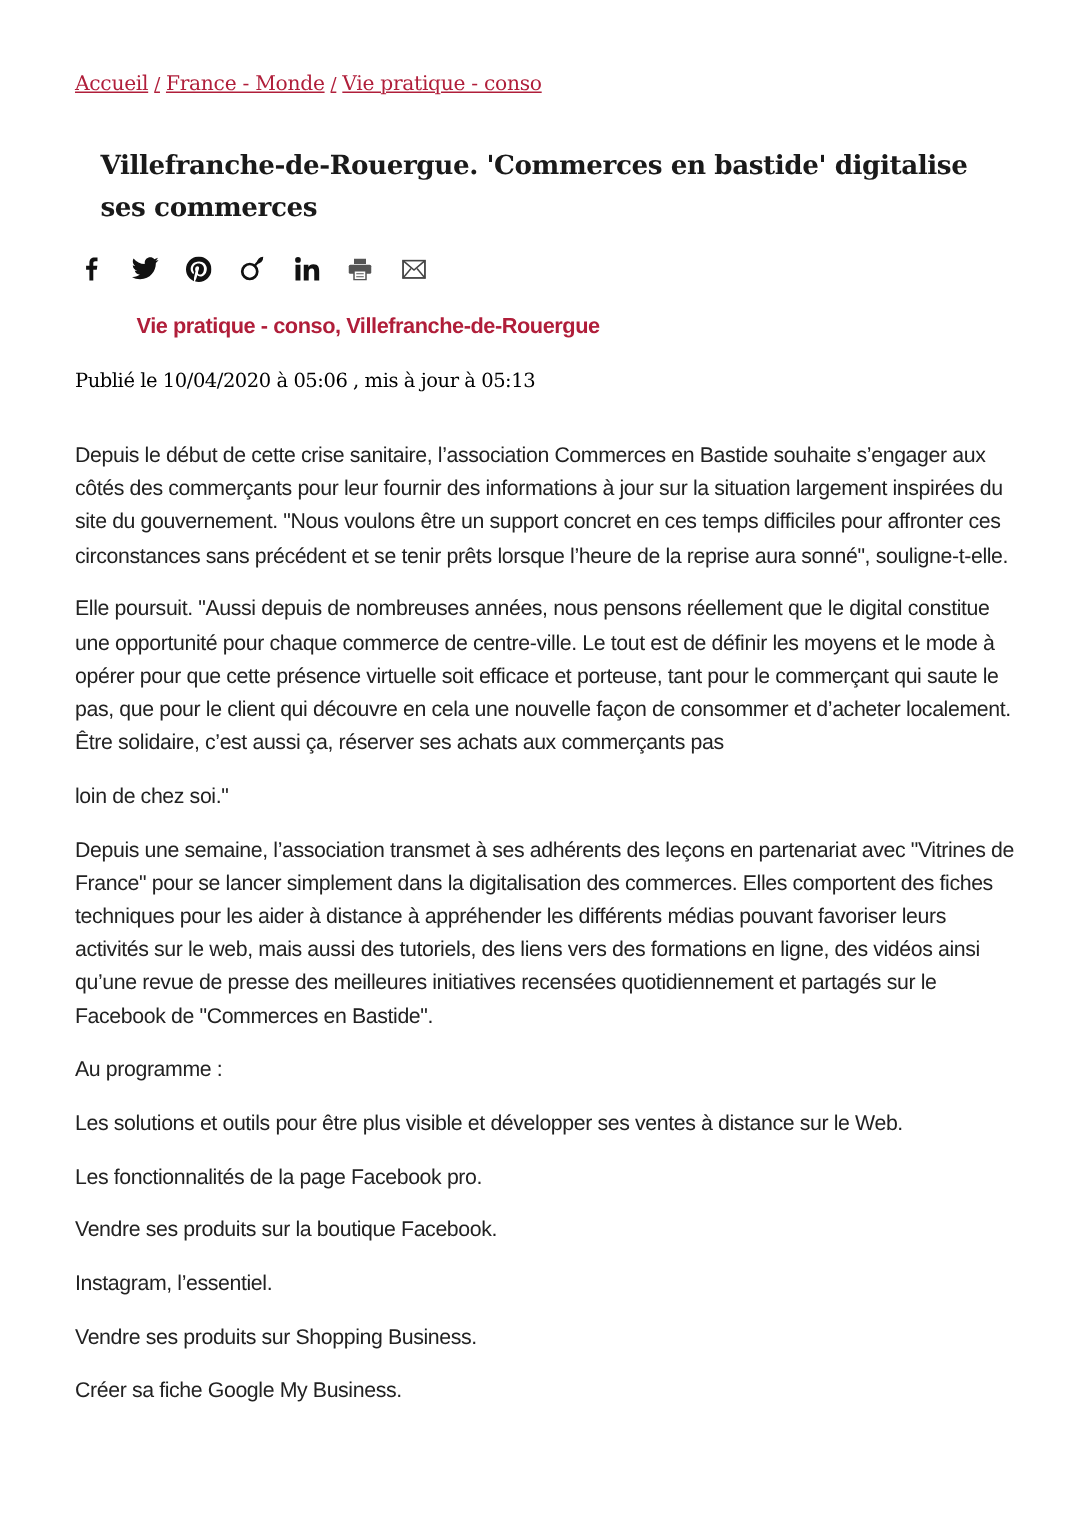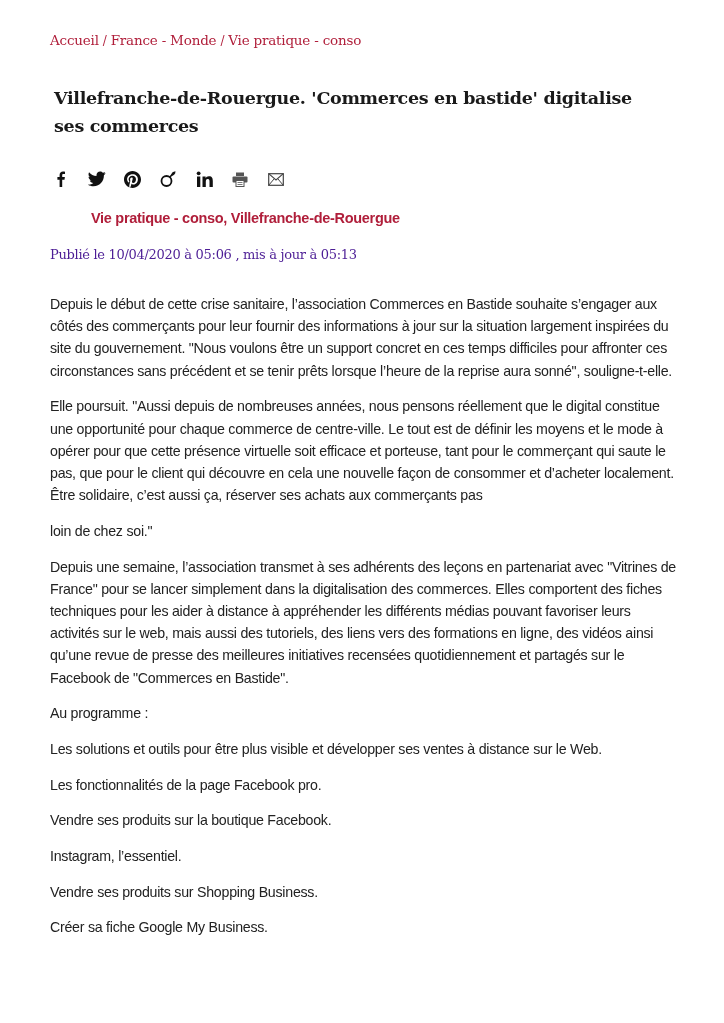--- a/index.html
+++ b/index.html
@@ -1,44 +1,44 @@
 <!DOCTYPE html>
 <html><head>
 <meta charset="utf-8">
 <style>
   html, body { margin: 0; padding: 0; background: #ffffff; }
   body { width: 724px; height: 1023px; overflow: hidden; position: relative; }
   .page { position: absolute; left: 50px; top: 0; width: 630px; }
   .breadcrumb {
-    position: absolute; top: 32px; left: 0;
+    position: absolute; top: 48px; left: 0;
     font-family: "DejaVu Serif", serif; font-size: 13.5px; color: #b01e3a;
-    white-space: nowrap; letter-spacing: -0.2px;
+    white-space: nowrap; letter-spacing: -0.2px; text-decoration: underline;
   }
   .breadcrumb a { color: #b01e3a; text-decoration: none; }
   .breadcrumb .sep { color: #b01e3a; margin: 0 4px; font-size: 12px; }
   .title {
-    position: absolute; top: 80px; left: 0; width: 600px; margin: 4px;
+    position: absolute; top: 80px; left: 0; width: 600px; margin: 17px;
     font-family: "DejaVu Serif", serif; font-weight: bold; font-size: 17.5px;
     line-height: 28px; color: #1a1a1a; letter-spacing: -0.3px;
   }
   .share {
     position: absolute; top: 168px; left: 2px; display: flex; align-items: center;
   }
   .share .ic { width: 36px; height: 22px; display: flex; align-items: center; justify-content: flex-start; cursor: pointer; }
   .share svg { display: block; }
   .tags {
     position: absolute; top: 210px; left: 0;
     font-family: "Liberation Sans", sans-serif; font-weight: bold; font-size: 14.5px; color: #b01e3a;
     letter-spacing: -0.3px;
     margin-left: 41px;
   }
   .tags a { color: #b01e3a; text-decoration: none; }
   .pubdate {
     position: absolute; top: 247px; left: 0;
-    font-family: "DejaVu Serif", serif; font-size: 13px; color: #4c1d95; letter-spacing: -0.3px;
+    font-family: "DejaVu Serif", serif; font-size: 13px; color: #000000; letter-spacing: -0.3px;
   }
   .body {
     position: absolute; top: 293px; left: 0; width: 632px;
     font-family: Liberation Sans, sans-serif; font-size: 14.2px; line-height: 22.2px; color: #222222;
     letter-spacing: -0.25px;
   }
   .body p { margin: 0 0 13.5px 0; }
 </style>
 </head>
 <body>

